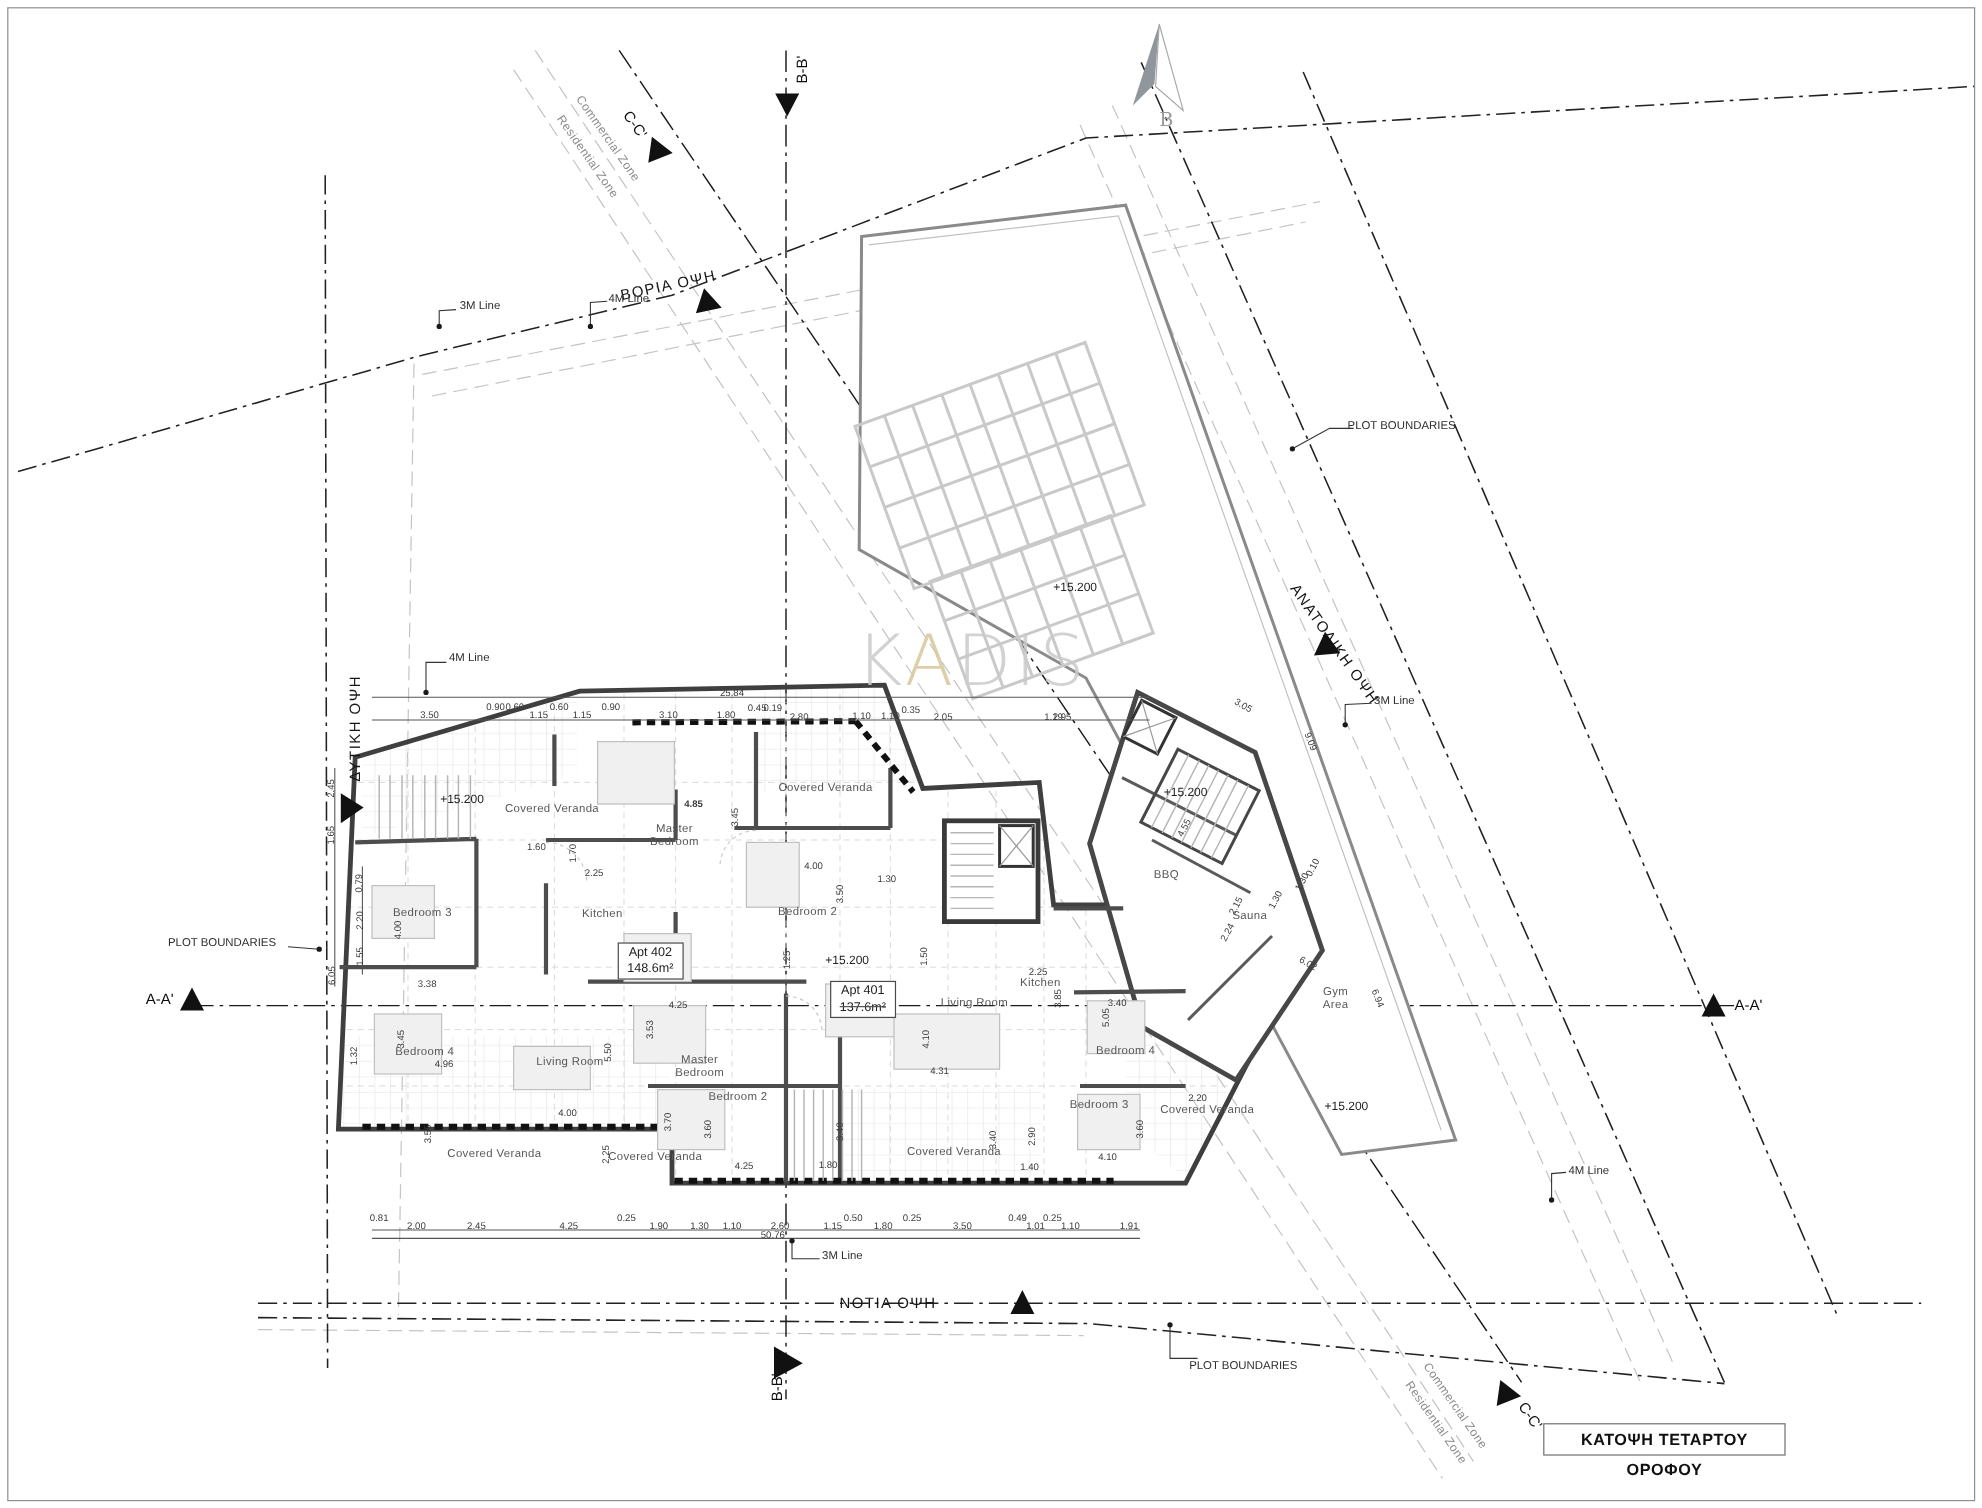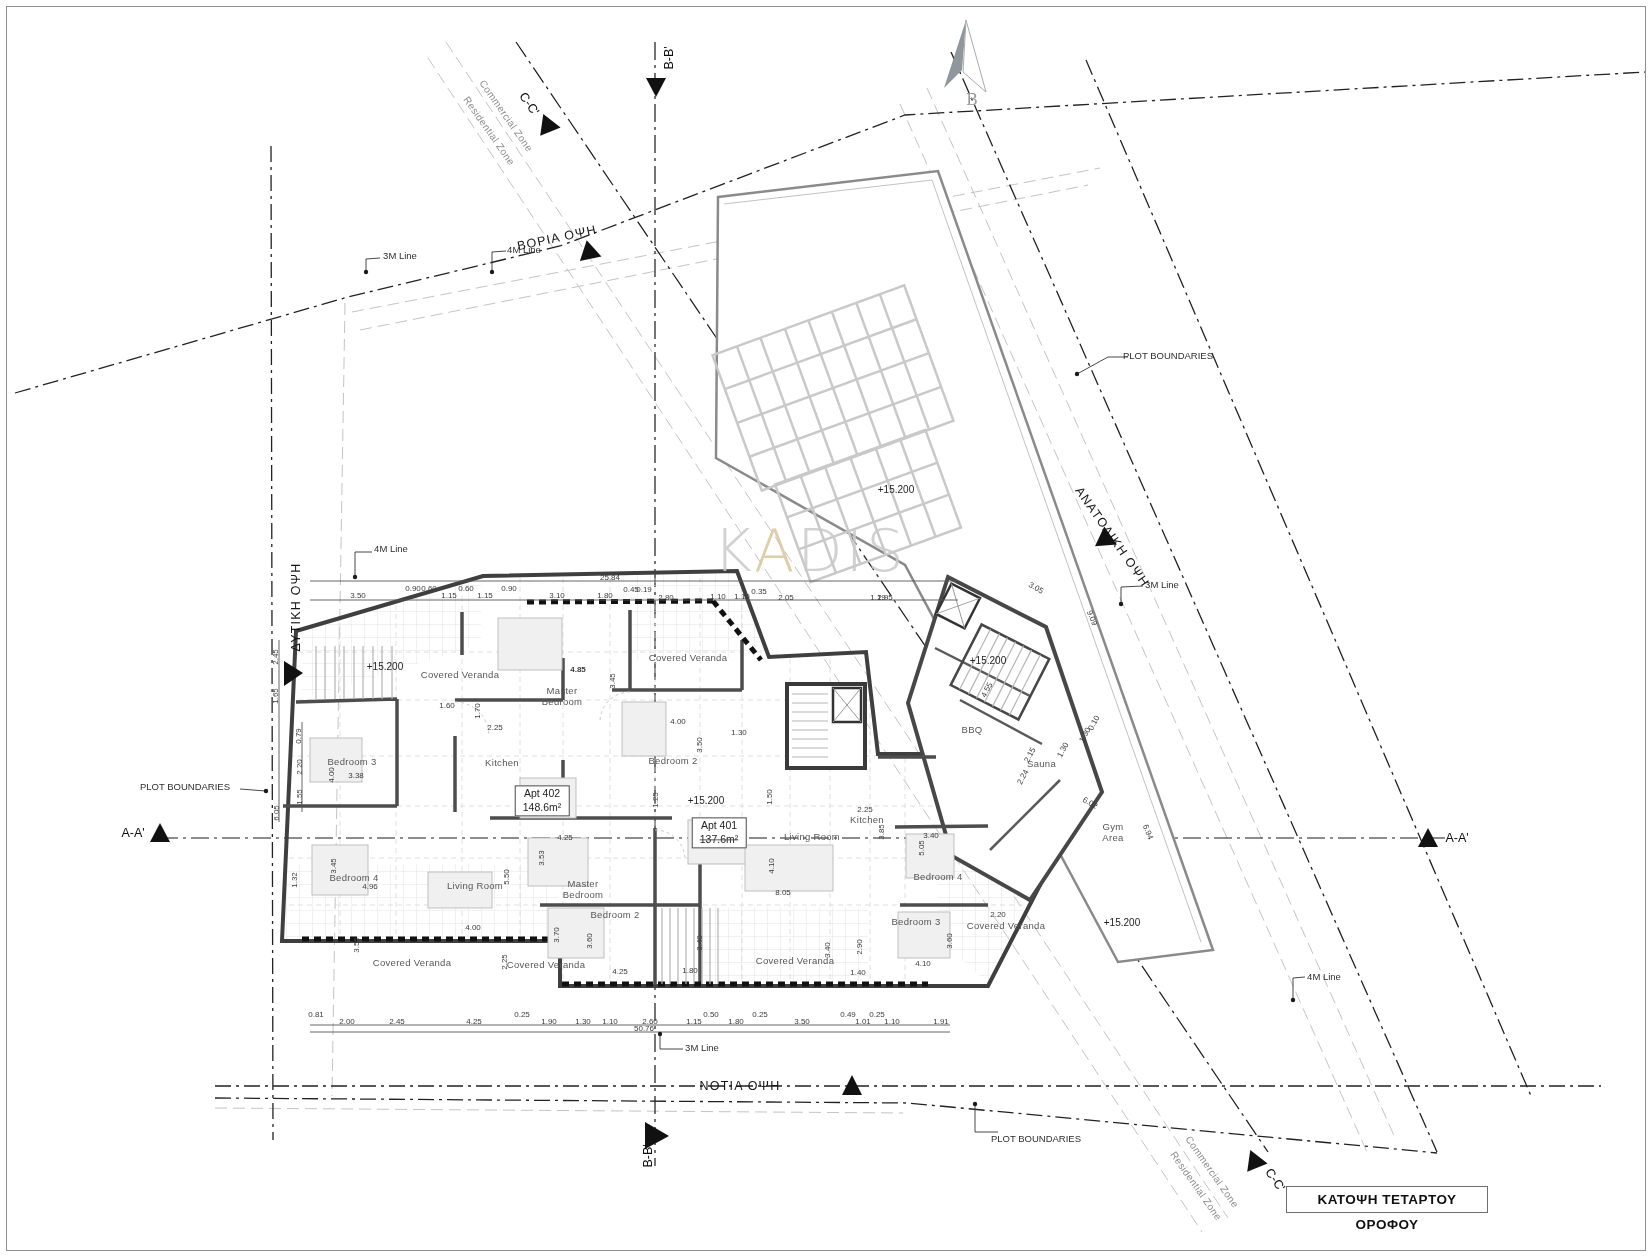--- a/index.html
+++ b/index.html
@@ -267,40 +267,40 @@
       <div class="lbl dim" style="left: 295px; top: 880px; transform: translate(-50%, -50%) rotate(-90deg);">1.32</div>
       <div class="lbl dim" style="left: 578px; top: 670px; transform: translate(-50%, -50%) rotate(0deg); font-weight: bold;">4.85</div>
       <div class="lbl dim" style="left: 613px; top: 681px; transform: translate(-50%, -50%) rotate(-90deg);">3.45</div>
       <div class="lbl dim" style="left: 447px; top: 706px; transform: translate(-50%, -50%) rotate(0deg);">1.60</div>
       <div class="lbl dim" style="left: 478px; top: 711px; transform: translate(-50%, -50%) rotate(-90deg);">1.70</div>
       <div class="lbl dim" style="left: 495px; top: 728px; transform: translate(-50%, -50%) rotate(0deg);">2.25</div>
       <div class="lbl dim" style="left: 678px; top: 722px; transform: translate(-50%, -50%) rotate(0deg);">4.00</div>
       <div class="lbl dim" style="left: 700px; top: 745px; transform: translate(-50%, -50%) rotate(-90deg);">3.50</div>
       <div class="lbl dim" style="left: 739px; top: 733px; transform: translate(-50%, -50%) rotate(0deg);">1.30</div>
       <div class="lbl dim" style="left: 332px; top: 775px; transform: translate(-50%, -50%) rotate(-90deg);">4.00</div>
-      <div class="lbl dim" style="left: 356px; top: 776px; transform: translate(-50%, -50%) rotate(0deg);">3.38</div>
+      <div class="lbl dim" style="left: 356px; top: 820px; transform: translate(-50%, -50%) rotate(0deg);">3.38</div>
       <div class="lbl dim" style="left: 334px; top: 866px; transform: translate(-50%, -50%) rotate(-90deg);">3.45</div>
       <div class="lbl dim" style="left: 370px; top: 887px; transform: translate(-50%, -50%) rotate(0deg);">4.96</div>
       <div class="lbl dim" style="left: 473px; top: 928px; transform: translate(-50%, -50%) rotate(0deg);">4.00</div>
       <div class="lbl dim" style="left: 357px; top: 945px; transform: translate(-50%, -50%) rotate(-90deg);">3.55</div>
       <div class="lbl dim" style="left: 505px; top: 962px; transform: translate(-50%, -50%) rotate(-90deg);">2.25</div>
       <div class="lbl dim" style="left: 557px; top: 935px; transform: translate(-50%, -50%) rotate(-90deg);">3.70</div>
       <div class="lbl dim" style="left: 590px; top: 941px; transform: translate(-50%, -50%) rotate(-90deg);">3.60</div>
       <div class="lbl dim" style="left: 565px; top: 838px; transform: translate(-50%, -50%) rotate(0deg);">4.25</div>
       <div class="lbl dim" style="left: 507px; top: 877px; transform: translate(-50%, -50%) rotate(-90deg);">5.50</div>
       <div class="lbl dim" style="left: 542px; top: 858px; transform: translate(-50%, -50%) rotate(-90deg);">3.53</div>
       <div class="lbl dim" style="left: 620px; top: 972px; transform: translate(-50%, -50%) rotate(0deg);">4.25</div>
       <div class="lbl dim" style="left: 690px; top: 971px; transform: translate(-50%, -50%) rotate(0deg);">1.80</div>
       <div class="lbl dim" style="left: 656px; top: 800px; transform: translate(-50%, -50%) rotate(-90deg);">1.25</div>
       <div class="lbl dim" style="left: 770px; top: 797px; transform: translate(-50%, -50%) rotate(-90deg);">1.50</div>
       <div class="lbl dim" style="left: 865px; top: 810px; transform: translate(-50%, -50%) rotate(0deg);">2.25</div>
       <div class="lbl dim" style="left: 882px; top: 832px; transform: translate(-50%, -50%) rotate(-90deg);">3.85</div>
       <div class="lbl dim" style="left: 922px; top: 848px; transform: translate(-50%, -50%) rotate(-90deg);">5.05</div>
       <div class="lbl dim" style="left: 931px; top: 836px; transform: translate(-50%, -50%) rotate(0deg);">3.40</div>
-      <div class="lbl dim" style="left: 783px; top: 893px; transform: translate(-50%, -50%) rotate(0deg);">8.05</div>
+      <div class="lbl dim" style="left: 783px; top: 893px; transform: translate(-50%, -50%) rotate(0deg);">4.31</div>
       <div class="lbl dim" style="left: 772px; top: 866px; transform: translate(-50%, -50%) rotate(-90deg);">4.10</div>
       <div class="lbl dim" style="left: 700px; top: 943px; transform: translate(-50%, -50%) rotate(-90deg);">3.40</div>
       <div class="lbl dim" style="left: 828px; top: 950px; transform: translate(-50%, -50%) rotate(-90deg);">3.40</div>
       <div class="lbl dim" style="left: 860px; top: 947px; transform: translate(-50%, -50%) rotate(-90deg);">2.90</div>
       <div class="lbl dim" style="left: 950px; top: 941px; transform: translate(-50%, -50%) rotate(-90deg);">3.60</div>
       <div class="lbl dim" style="left: 923px; top: 964px; transform: translate(-50%, -50%) rotate(0deg);">4.10</div>
       <div class="lbl dim" style="left: 858px; top: 973px; transform: translate(-50%, -50%) rotate(0deg);">1.40</div>
       <div class="lbl dim" style="left: 998px; top: 915px; transform: translate(-50%, -50%) rotate(0deg);">2.20</div>
       <div class="lbl dim" style="left: 987px; top: 690px; transform: translate(-50%, -50%) rotate(-62deg);">4.55</div>
       <div class="lbl dim" style="left: 1030px; top: 755px; transform: translate(-50%, -50%) rotate(-62deg);">2.15</div>

